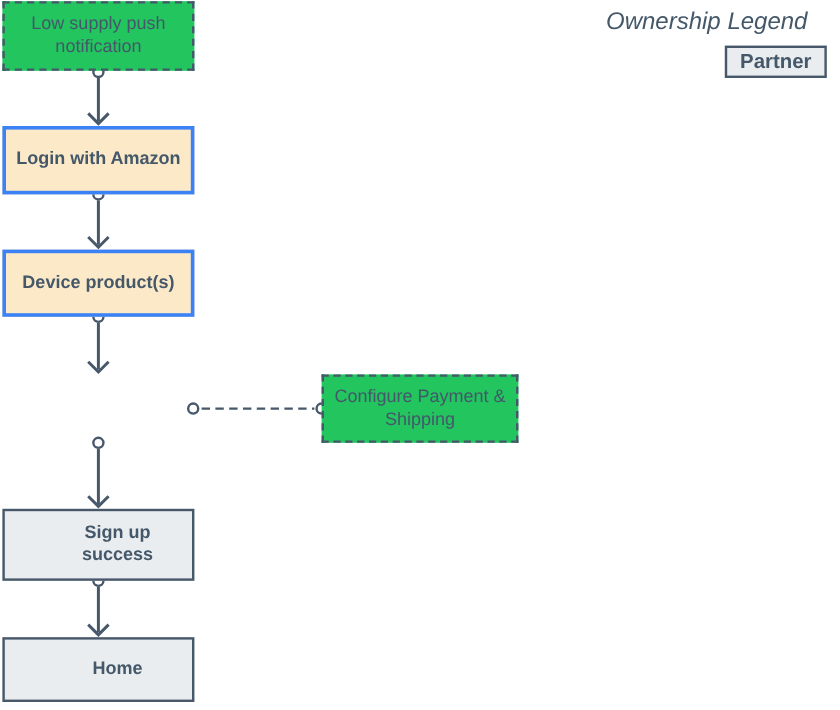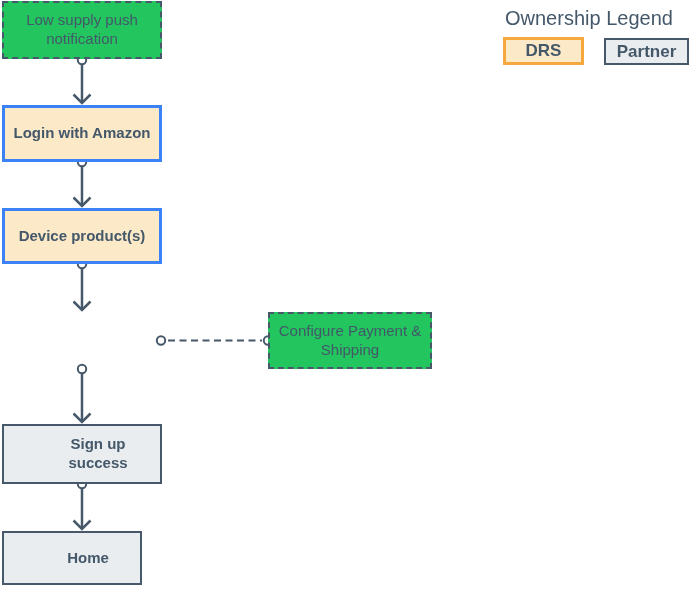--- a/index.html
+++ b/index.html
@@ -39,20 +39,21 @@
     background: #EAEDEF;
     font-weight: 700;
     padding-left: 40px;
   }
   .legend-title {
     position: absolute;
     left: 505px;
     top: 7px;
     width: 180px;
     font-size: 20px;
+    font-style: italic;
     font-weight: 400;
     color: #44586A;
     white-space: nowrap;
   }
   .legend-box {
     position: absolute;
     box-sizing: border-box;
     display: flex;
     align-items: center;
     justify-content: center;
@@ -125,31 +126,28 @@
 
   <div class="node drs" style="left:2px; top:208px; width:160px; height:56px;">
     <span>Device product(s)</span>
   </div>
 
 
   <div class="node partner" style="left:2px; top:424px; width:160px; height:60px;">
     <span>Sign up success</span>
   </div>
 
-  <div class="node partner" style="left:2px; top:531px; width:140px; height:54px;">
+  <div class="node partner" style="left:2px; top:531px; width:160px; height:54px;">
     <span>Home</span>
   </div>
 
   <div class="node dashed" style="left:268px; top:312px; width:164px; height:57px;justify-content:center;">
     <span>Configure Payment &amp; Shipping</span>
   </div>
 
   <div class="legend-title">Ownership Legend</div>
 
-  <div class="legend-box drs">
-    <span>DRS</span>
-  </div>
 
   <div class="legend-box partner">
     <span>Partner</span>
   </div>
 
 </div>
 
 </body></html>

